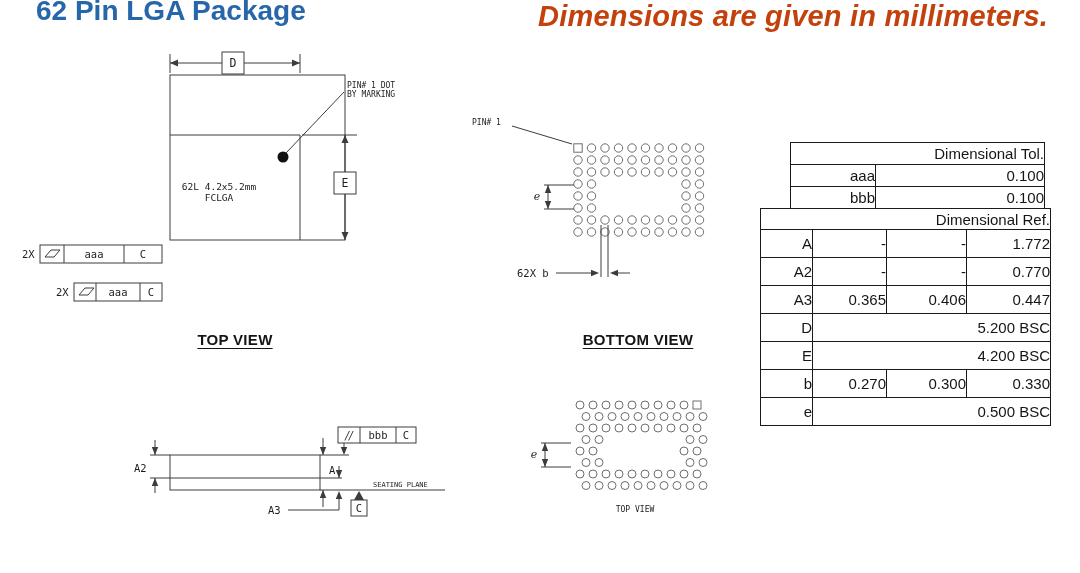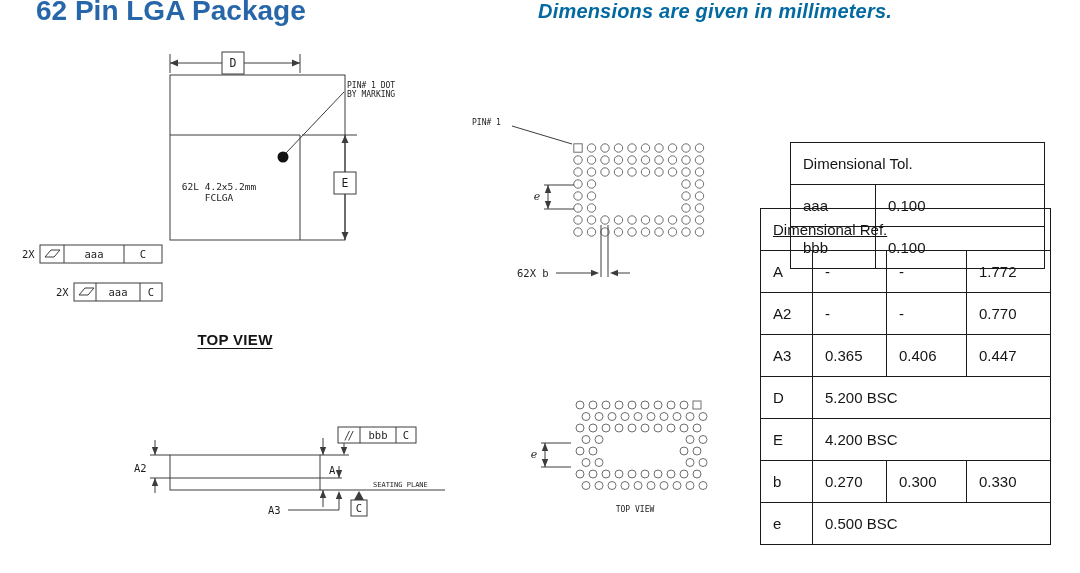--- a/index.html
+++ b/index.html
@@ -1,21 +1,21 @@
 <!DOCTYPE html>
 <html><head>
 <meta charset="utf-8">
 <style>
   * { box-sizing: border-box; }
   html, body { margin: 0; padding: 0; }
   body { font-family: "Liberation Sans", sans-serif; background: #fff; }
   .canvas { position: relative; width: 1080px; height: 573px; background: #fff; overflow: hidden; }
 
   .title { position: absolute; left: 36px; top: -5px; font-size: 28px; font-weight: bold; color: #2767a9; }
-  .note  { position: absolute; left: 538px; top: 0px; font-size: 20px; font-weight: bold; font-style: italic; color: #0369a1; letter-spacing: 0.2px; }
+  .note  { position: absolute; left: 538px; top: 0px; font-size: 29px; font-weight: bold; font-style: italic; color: #c2410c; letter-spacing: 0.2px; }
 
   .view-label { position: absolute; font-size: 15px; font-weight: bold; color: #151515; text-align: center;
                 text-decoration: underline; text-underline-offset: 3px; letter-spacing: 0.3px; }
   .fp-note { position: absolute; font-size: 8px; color: #222; text-align: center;
              font-family: "DejaVu Sans Mono", monospace; line-height: 14px; }
 
   svg.view { position: absolute; overflow: visible; }
   svg text { fill: #1c1c1c; font-family: "DejaVu Sans Mono", monospace; }
   .t7  { font-size: 7px; }
   .t8  { font-size: 8px; }
@@ -23,25 +23,25 @@
   .t10 { font-size: 10.5px; }
   .t11 { font-size: 11.5px; }
   .t10i{ font-size: 11px; font-style: italic; font-family: "DejaVu Serif", serif; }
   .ln  { stroke: #3c3c3c; stroke-width: 1; fill: none; }
   .ar  { fill: #3c3c3c; stroke: none; }
   .box { fill: #fff; stroke: #3c3c3c; stroke-width: 1; }
   .sym { fill: none; stroke: #3c3c3c; stroke-width: 1; }
   .pad { fill: #fff; stroke: #6e6e6e; stroke-width: 1; }
 
   .tbl { position: absolute; border-collapse: collapse; color: #151515; table-layout: fixed; }
-  .tbl td { border: 1px solid #1a1a1a; text-align: left; padding: 12px; font-size: 15px; height: 22px; }
+  .tbl td { border: 1px solid #1a1a1a; text-align: right; padding: 0; font-size: 15px; height: 22px; }
   .tol { left: 790px; top: 142px; width: 254px; }
   .ref { left: 760px; top: 208px; width: 290px; }
   .ref td { height: 28px; }
-  .ref tr.small td { height: 21px; text-decoration: underline; }
+  .ref tr.small td { height: 21px; }
 </style>
 </head>
 <body>
 
 <div class="canvas">
 
   <div class="title" style="color: rgb(39, 103, 169);">62 Pin LGA Package</div>
   <div class="note">Dimensions are given in millimeters.</div>
 
   <svg class="view" style="left:20px; top:40px;" width="440" height="280" viewBox="0 0 440 280">
@@ -164,20 +164,21 @@
       <polygon class="ar" points="88,104 84.8,96 91.2,96"></polygon>
       <text x="77" y="95" text-anchor="middle" class="t10i">e</text>
     </g>
     <g>
       <path class="ln" d="M141,120 V172 M148,120 V172 M96,168 H136 M153,168 H170"></path>
       <polygon class="ar" points="139,168 131,164.8 131,171.2"></polygon>
       <polygon class="ar" points="150,168 158,164.8 158,171.2"></polygon>
       <text x="57" y="172" class="t10">62X b</text>
     </g>
   </svg>
+  <div class="view-label" style="left:553px; top:331px; width:170px;">BOTTOM VIEW</div>
 
   <svg class="view" style="left:130px; top:410px;" width="340" height="125" viewBox="0 0 340 125">
     <g>
       <rect class="ln" x="40" y="45" width="150" height="35"></rect>
       <path class="ln" d="M40,68 H190 M190,80 H315 M190,45 H219 M190,68 H212 M20,45 H40 M20,68 H40"></path>
     </g>
     <g>
       <path class="ln" d="M25,30 V45 M25,68 V83"></path>
       <polygon class="ar" points="25,45 21.8,37 28.2,37"></polygon>
       <polygon class="ar" points="25,68 21.8,76 28.2,76"></polygon>

